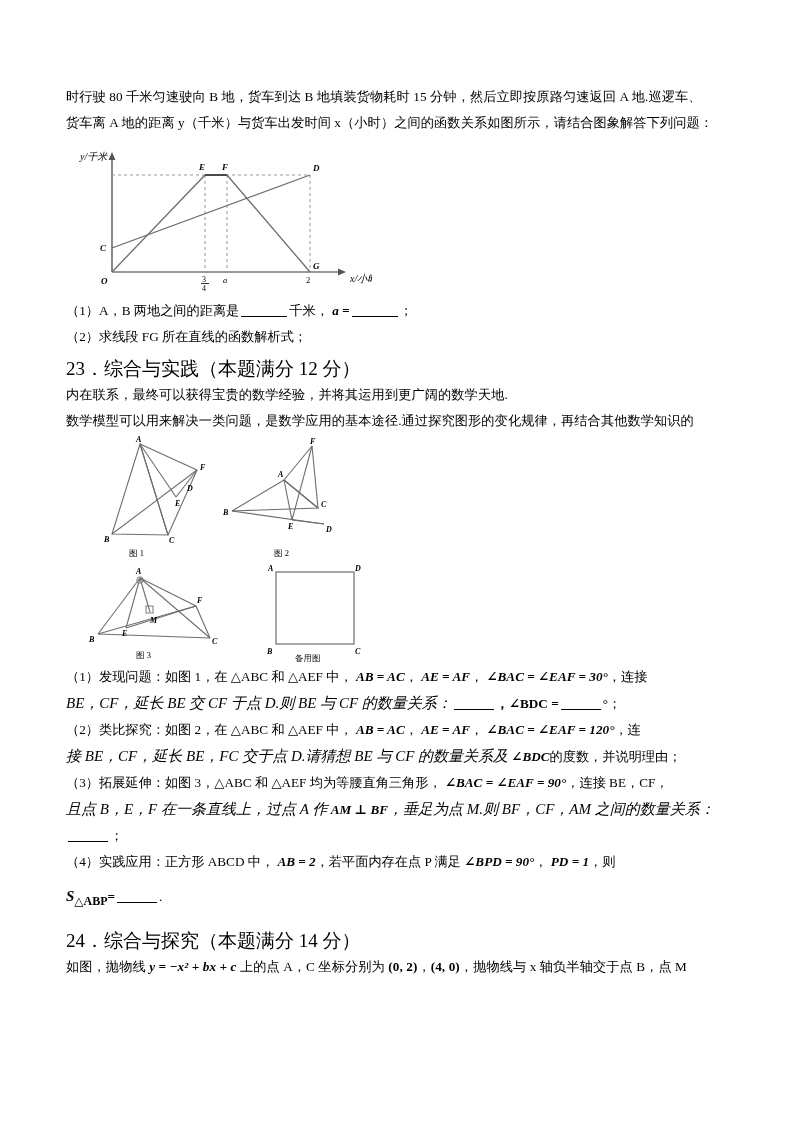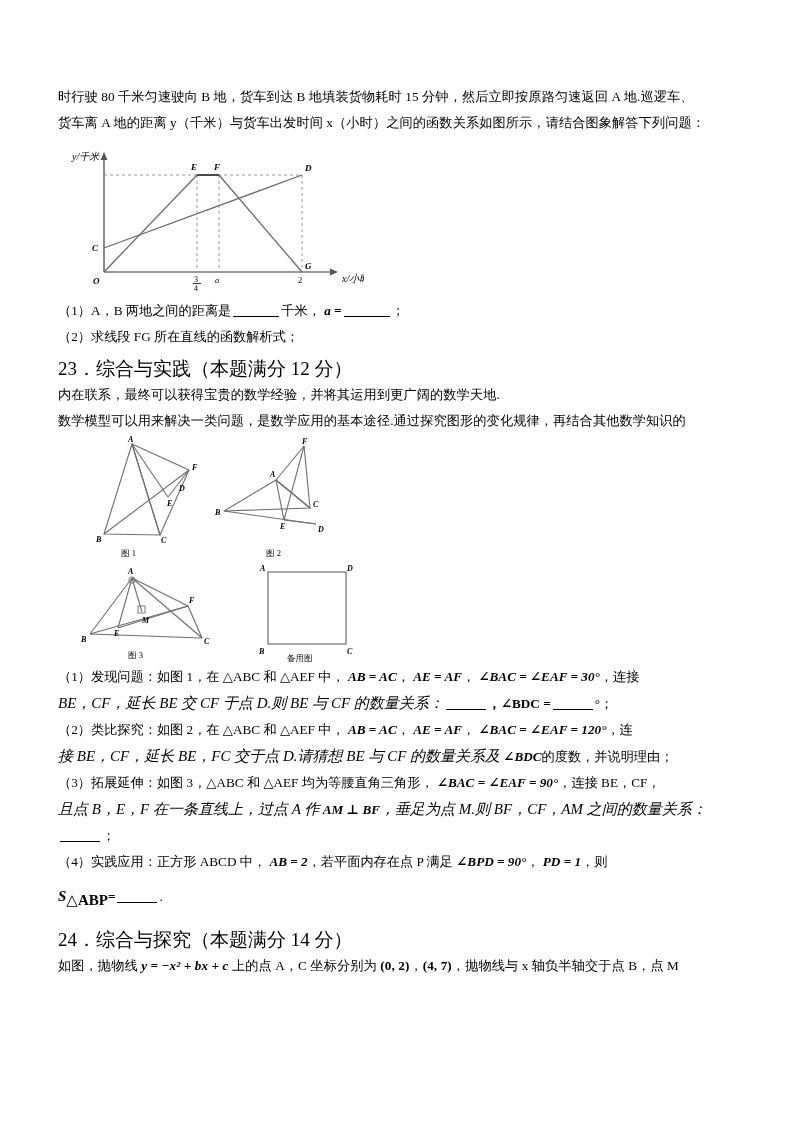--- a/index.html
+++ b/index.html
@@ -10,21 +10,21 @@
   body {
     width: 794px;
     height: 1123px;
     font-family: "Liberation Serif", "DejaVu Serif", serif;
     color: #000000;
     position: relative;
     overflow: hidden;
   }
   .page {
     position: absolute;
-    left: 0; top: 0;
+    left: 8px; top: 0;
     width: 685px;
     height: 1123px;
     padding: 0;
   }
   .content {
     position: absolute;
     left: 58px;
     top: 84px;
     width: 686px;
   }
@@ -74,21 +74,21 @@
   .fig-graph svg { display: block; }
   .figlabel {
     font-style: italic;
     font-size: 10px;
   }
   
   .geo-row {
     position: relative;
     width: 686px;
   }
-  sub.sb { font-size: 15px; }
+  sub.sb { font-size: 12px; }
 </style>
 </head>
 <body>
 
 <div class="page">
 <div class="content">
 
   <p class="para">时行驶 80 千米匀速驶向 B 地，货车到达 B 地填装货物耗时 15 分钟，然后立即按原路匀速返回 A 地.巡逻车、</p>
   <p class="para">货车离 A 地的距离 y（千米）与货车出发时间 x（小时）之间的函数关系如图所示，请结合图象解答下列问题：</p>
 
@@ -252,17 +252,17 @@
   </p>
   <p class="qline" style="text-indent:0;margin-top:8px">
     <span class="bi" style="font-size:15px">S</span><sub class="sb b">△ABP</sub><span class="b">=</span><span class="blank-sm"></span><span>.</span>
   </p>
 
   <p class="sect-title" style="margin-top:14px">24．综合与探究（本题满分 14 分）</p>
   <p class="para">
     <span>如图，抛物线</span>
     <span class="bi">y = −x² + bx + c</span>
     <span>上的点 A，C 坐标分别为</span>
-    <span class="b">(0, 2)</span><span>，</span><span class="b">(4, 7)</span><span>，抛物线与 x 轴负半轴交于点 B，点 M</span>
+    <span class="b">(0, 2)</span><span>，</span><span class="b">(4, 0)</span><span>，抛物线与 x 轴负半轴交于点 B，点 M</span>
   </p>
 
 </div>
 </div>
 
 </body></html>

